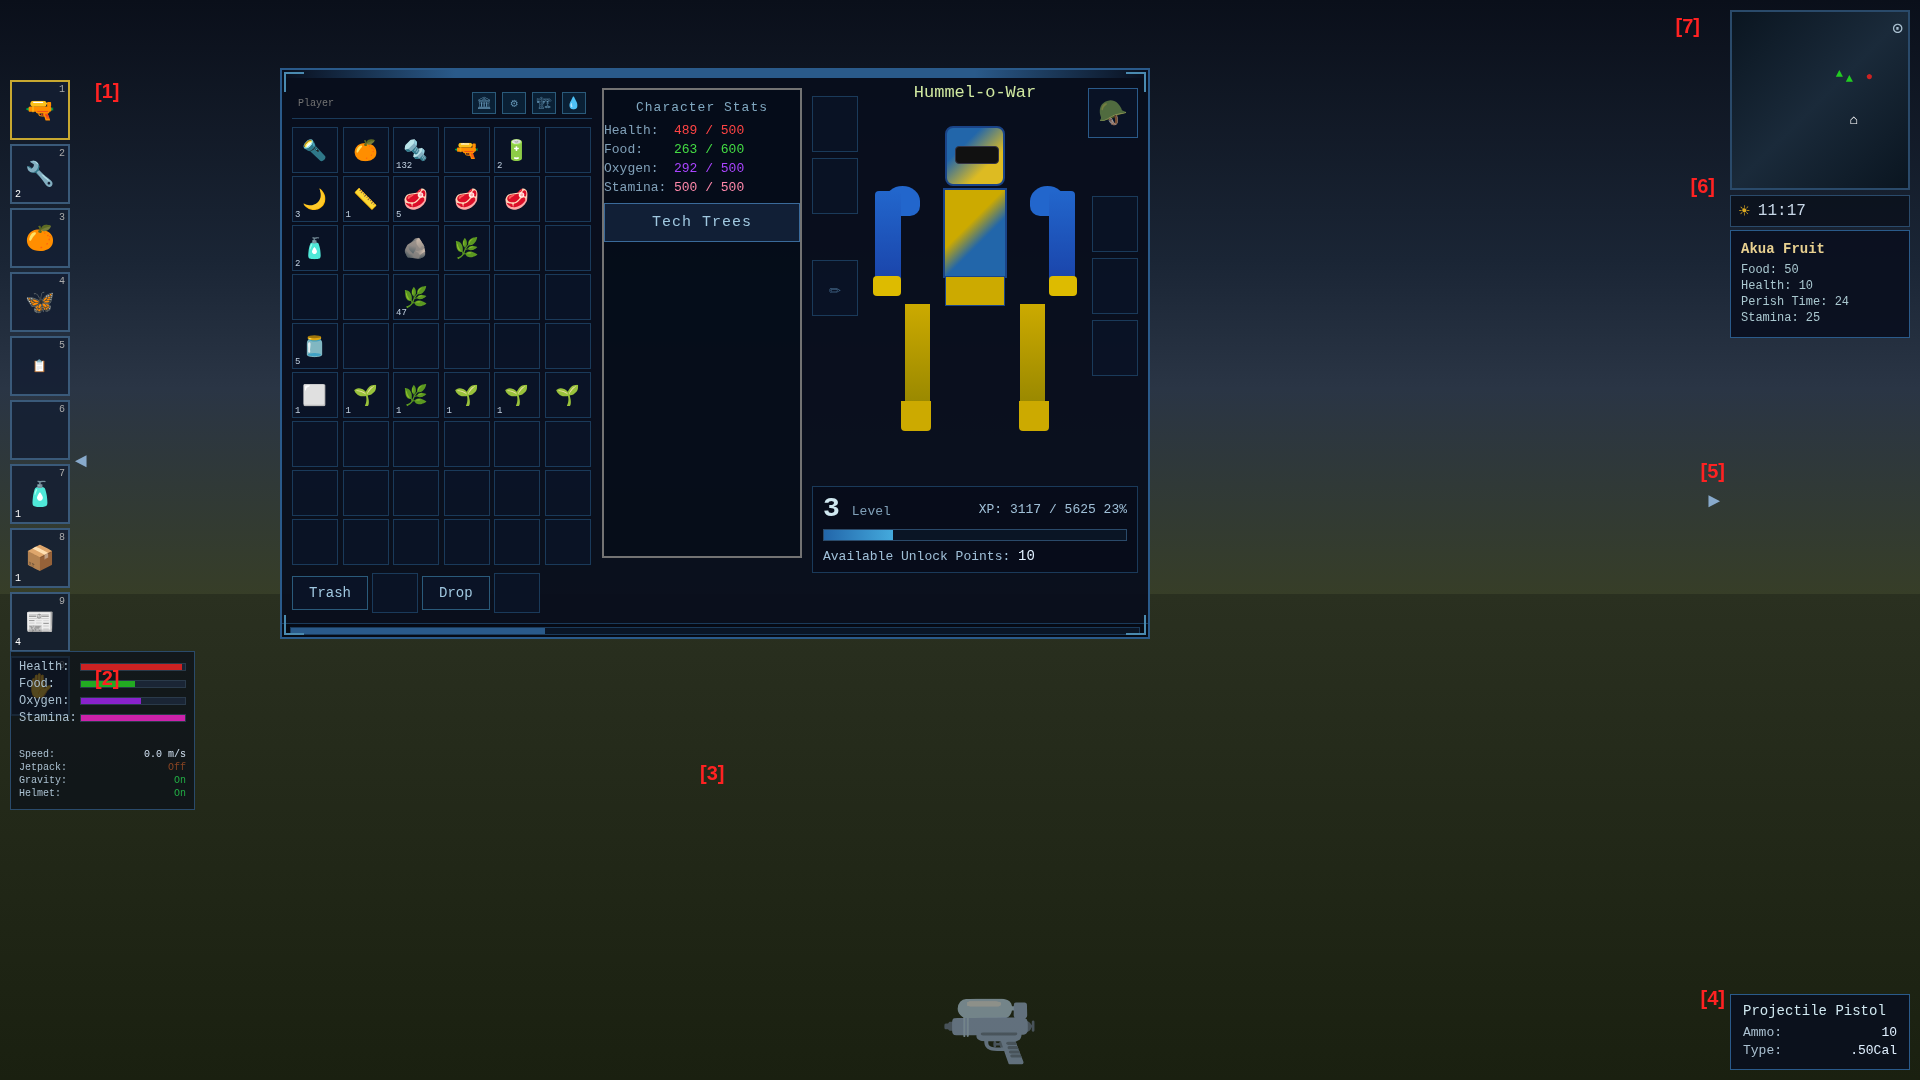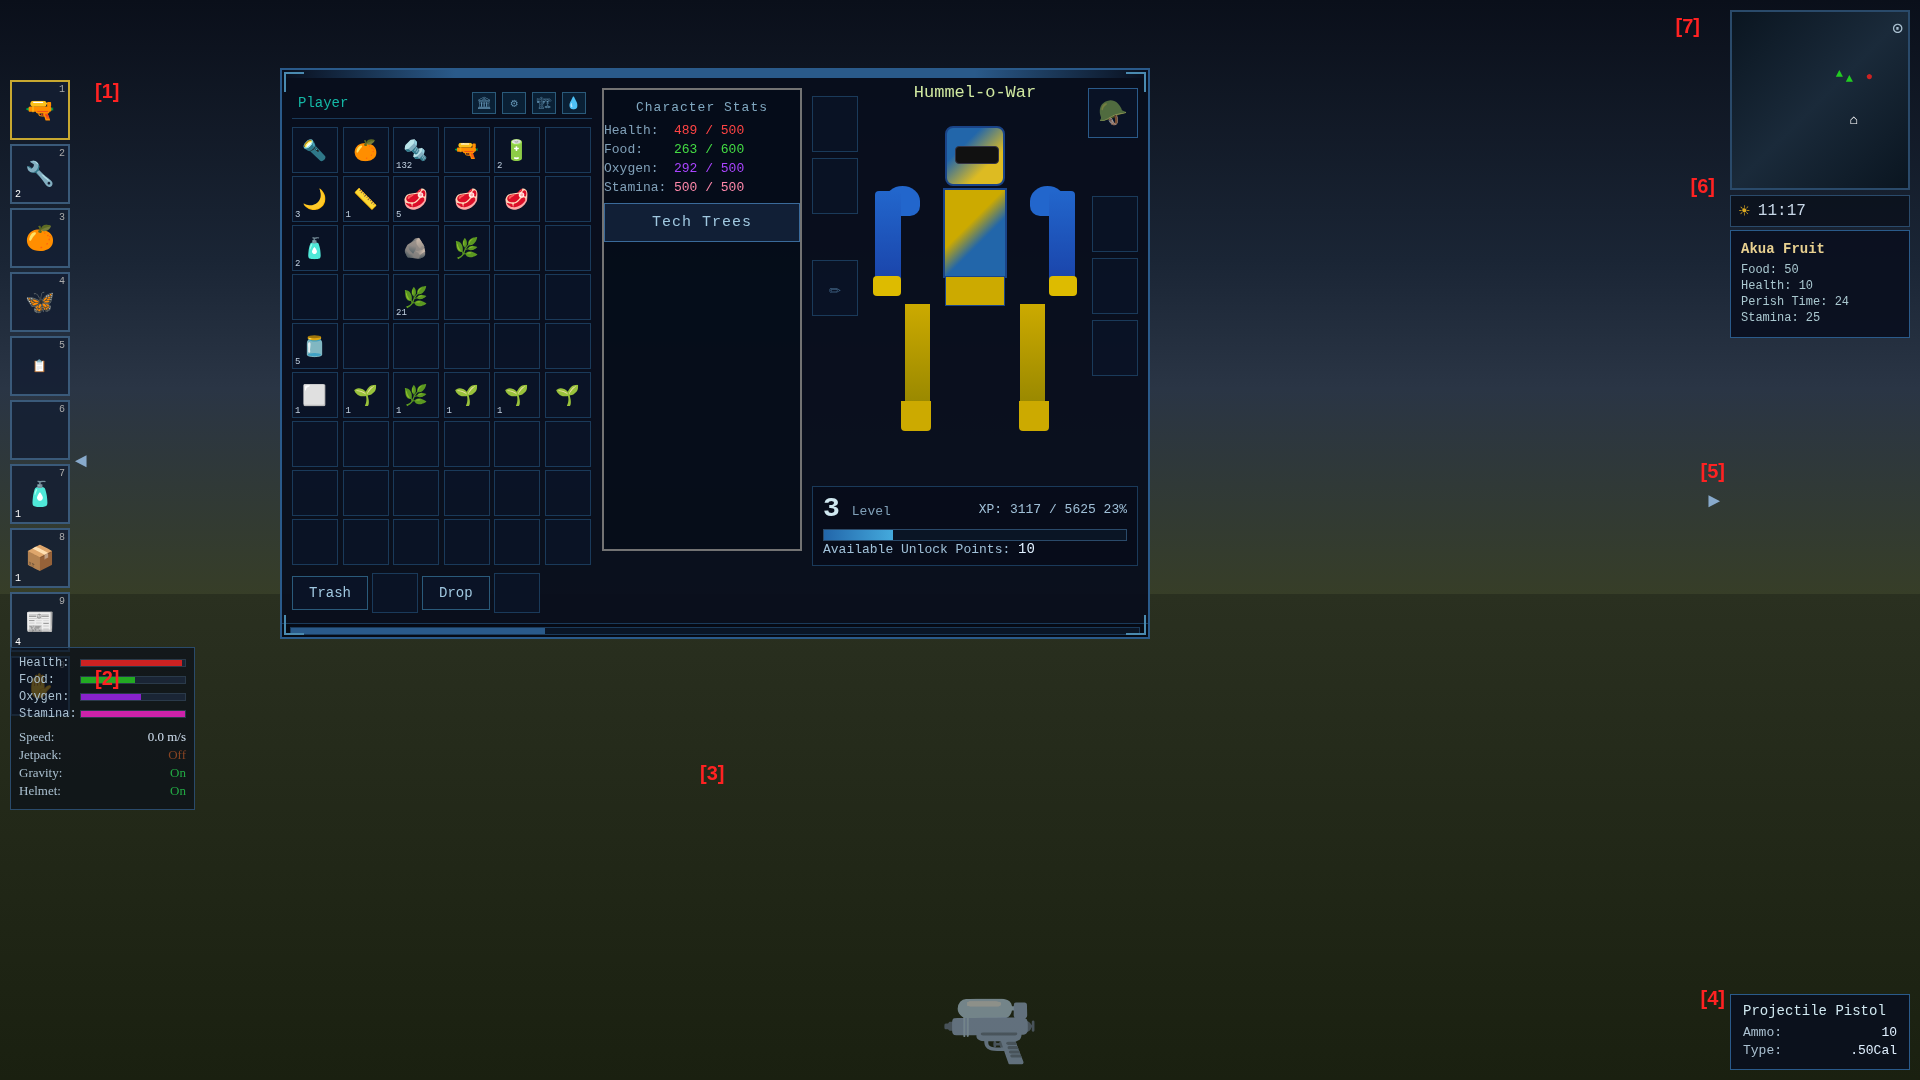--- a/index.html
+++ b/index.html
@@ -116,24 +116,23 @@
     }
     .stat-bar {
       height: 100%;
     }
     .bar-health { background: #cc2222; width: 97%; }
     .bar-food   { background: #22aa22; width: 52%; }
     .bar-oxygen { background: #8822cc; width: 58%; }
     .bar-stamina { background: #cc22aa; width: 100%; }
 
     .vehicle-stats {
-      margin-top: 8px;
-      font-size: 13px;
+      margin-top: 24px;
+      font-size: 10px;
       color: #aac0d0;
-      font-family: Liberation Serif, serif;
     }
     .vehicle-row {
       display: flex;
       justify-content: space-between;
       margin-bottom: 2px;
     }
     .vehicle-val { color: #d0e0f0; }
     .val-off { color: #884422; }
     .val-on  { color: #22aa44; }
 
@@ -303,22 +302,22 @@
     }
     .inv-player-header {
       display: flex;
       align-items: center;
       justify-content: space-between;
       margin-bottom: 8px;
       padding: 4px 6px;
       border-bottom: 1px solid #1a3a5a;
     }
     .inv-player-label {
-      color: #14b8a6;
-      font-size: 14px;
+      color: #737373;
+      font-size: 10px;
     }
     .inv-icons {
       display: flex;
       gap: 6px;
     }
     .inv-icon-btn {
       width: 24px; height: 22px;
       background: #0a2035;
       border: 1px solid #2a5a7a;
       display: flex; align-items: center; justify-content: center;
@@ -615,21 +614,21 @@
       height: 12px;
       background: #0a1525;
       border: 1px solid #2a4a6a;
     }
     .xp-bar-fill {
       height: 100%;
       background: linear-gradient(to right, #2266aa 0%, #44aadd 100%);
       width: 23%;
     }
     .unlock-row {
-      margin-top: 0;
+      margin-top: 7px;
       font-size: 13px;
       color: #a0c0d8;
     }
     .unlock-val {
       color: #e0f0ff;
       font-size: 14px;
     }
 
     
     .helmet-slot {
@@ -932,21 +931,21 @@
           </div>
           <div class="inv-cell">
             <span class="cell-icon">🌿</span>
           </div>
           <div class="inv-cell"></div>
           <div class="inv-cell"></div>
           <div class="inv-cell"></div>
           <div class="inv-cell"></div>
           <div class="inv-cell">
             <span class="cell-icon">🌿</span>
-            <span class="cell-count">21</span>
+            <span class="cell-count">47</span>
           </div>
           <div class="inv-cell"></div>
           <div class="inv-cell"></div>
           <div class="inv-cell"></div>
           <div class="inv-cell">
             <span class="cell-icon">🫙</span>
             <span class="cell-count">5</span>
           </div>
           <div class="inv-cell"></div>
           <div class="inv-cell"></div>

